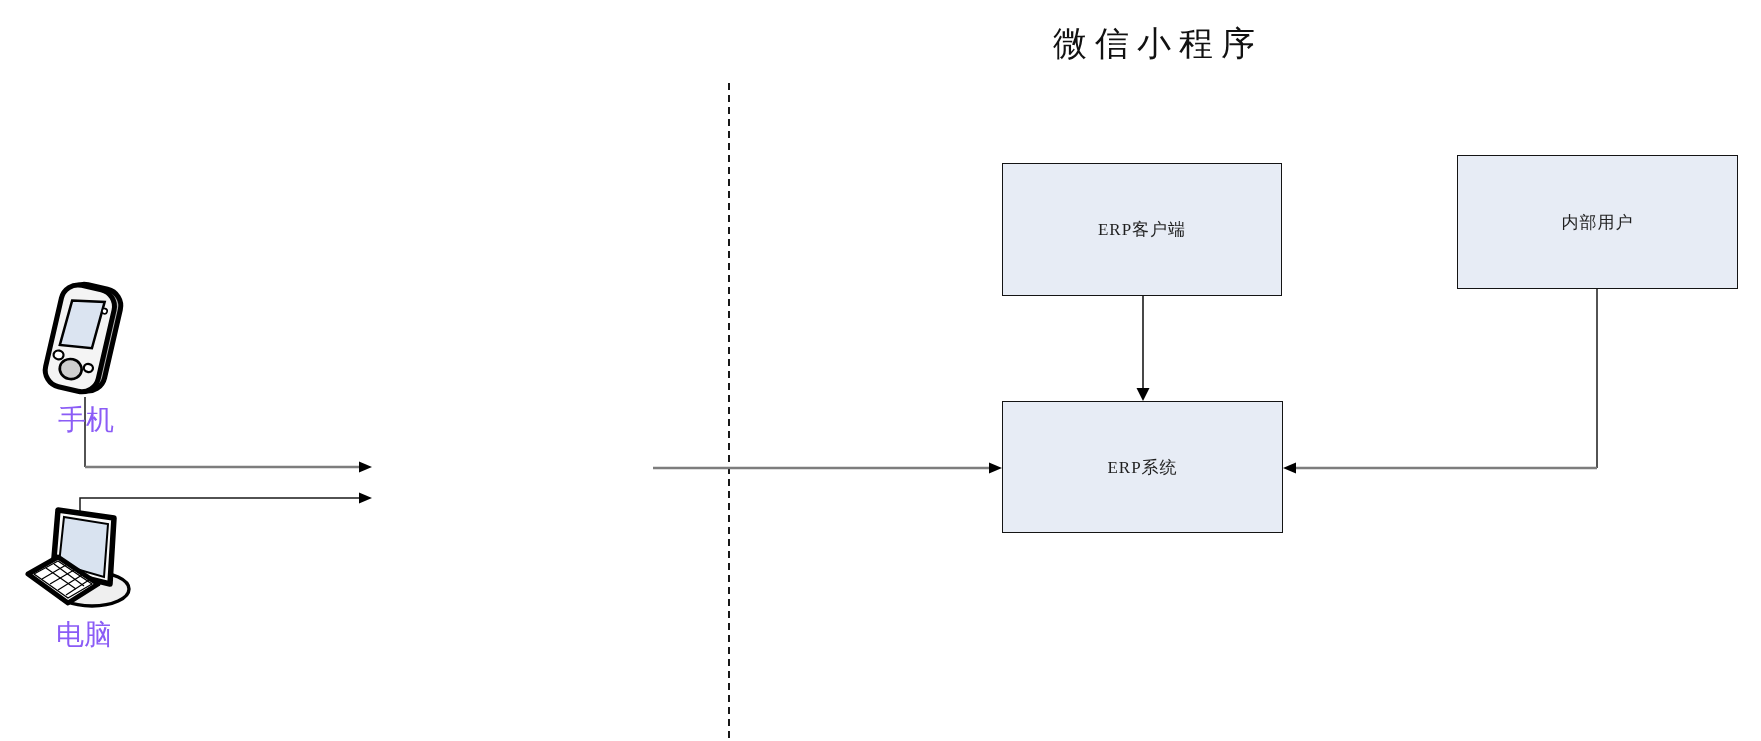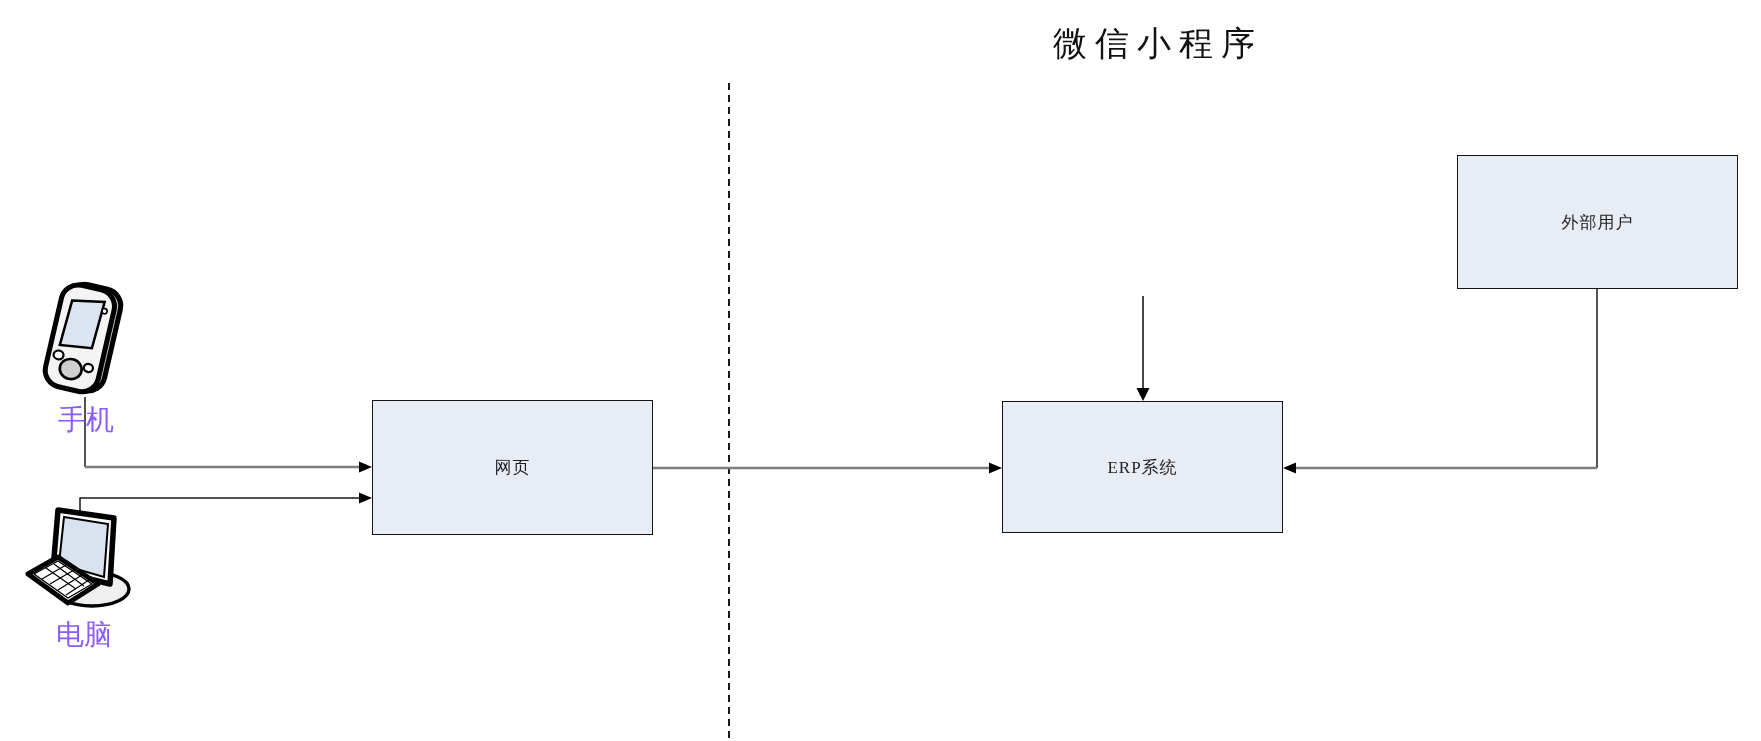--- a/index.html
+++ b/index.html
@@ -96,29 +96,29 @@
         <polygon points="2,76 32,59 72,86 42,105" fill="#fff" stroke-width="5"></polygon>
         <polygon points="8,76 32,63 66,86 42,100" fill="#fff" stroke-width="1.4"></polygon>
         <path d="M16,81 L40,67 M24,86 L48,72 M32,92 L56,77 M40,97 L63,82" fill="none" stroke-width="1.2"></path>
         <path d="M20,70 L50,91 M28,66 L58,88" fill="none" stroke-width="1.2"></path>
       </g>
     </g>
   </svg>
 
   <div class="section-title" style="left:1053px;top:24px;width:190px;">微信小程序</div>
 
-  <div class="node" style="left:372px;top:400px;width:281px;height:135px;">
-    <span>网页</span>
+
+  <div class="node" style="left:1002px;top:163px;width:280px;height:133px;">
+    <span>ERP客户端</span>
   </div>
-
 
   <div class="node" style="left:1002px;top:401px;width:281px;height:132px;">
     <span>ERP系统</span>
   </div>
 
   <div class="node" style="left:1457px;top:155px;width:281px;height:134px;">
-    <span>外部用户</span>
+    <span>内部用户</span>
   </div>
 
   <div class="device-label" style="left:46px;top:404px;width:80px;">手机</div>
   <div class="device-label" style="left:44px;top:619px;width:80px;">电脑</div>
 
 </div>
 
 </body></html>

